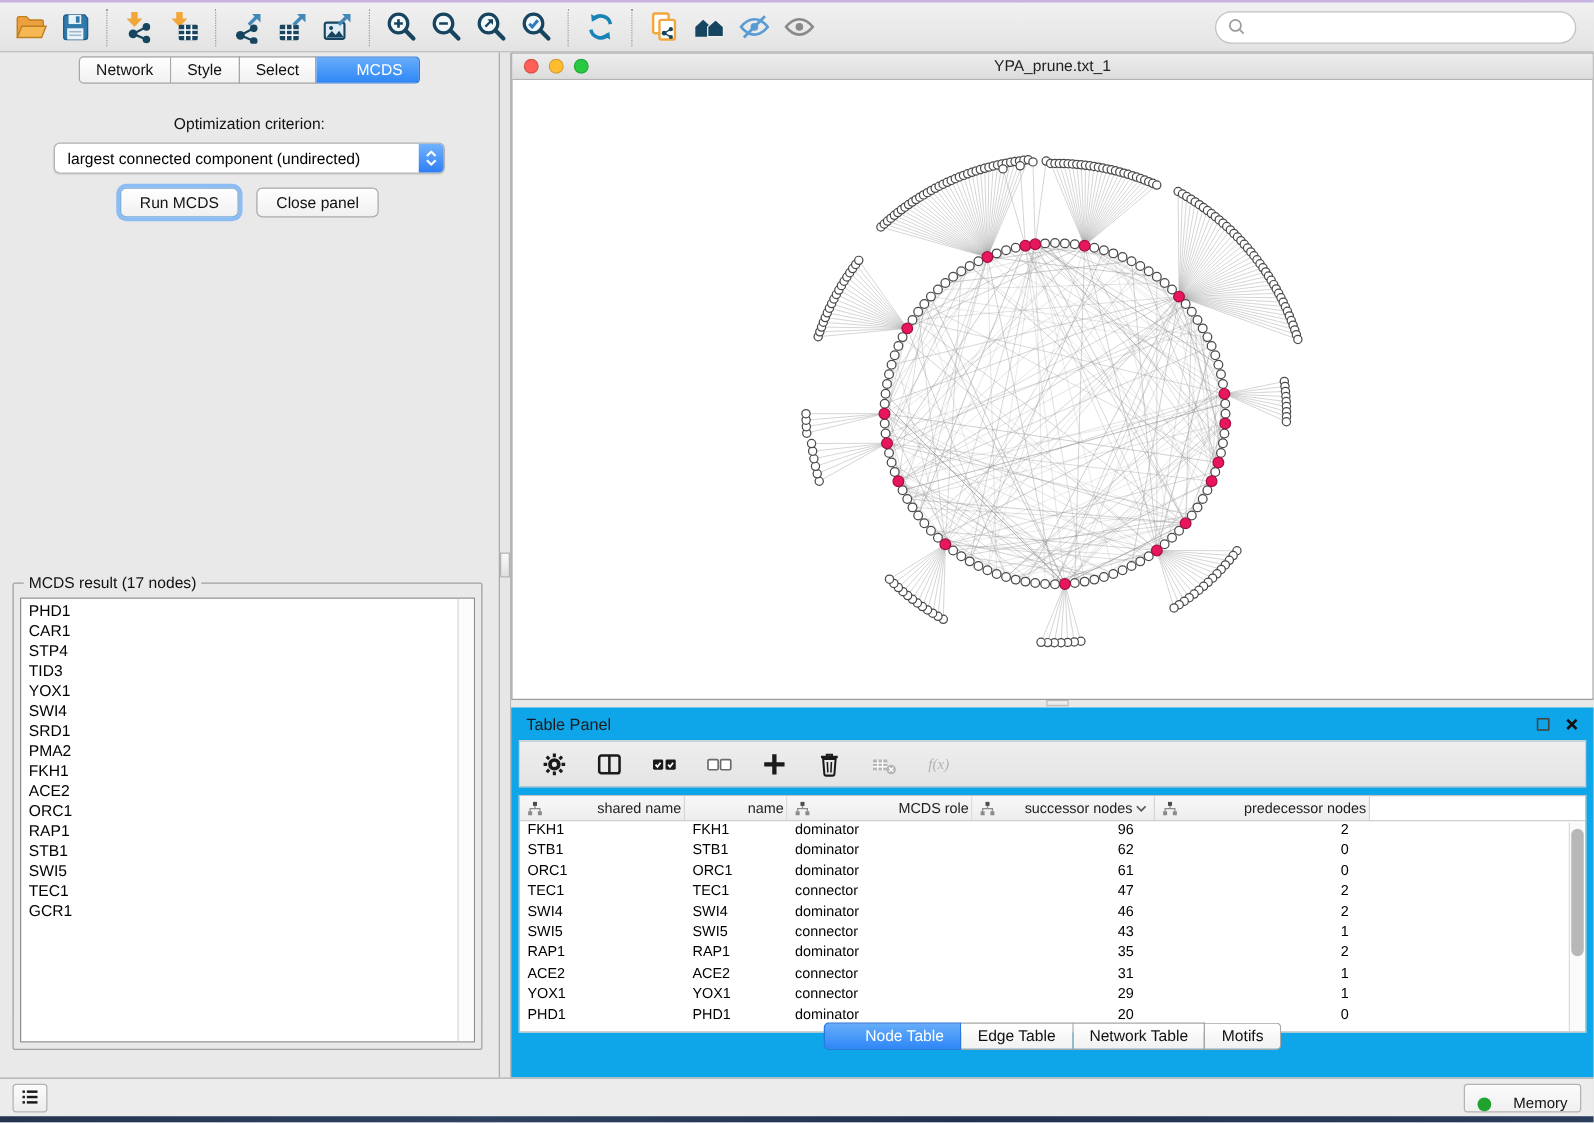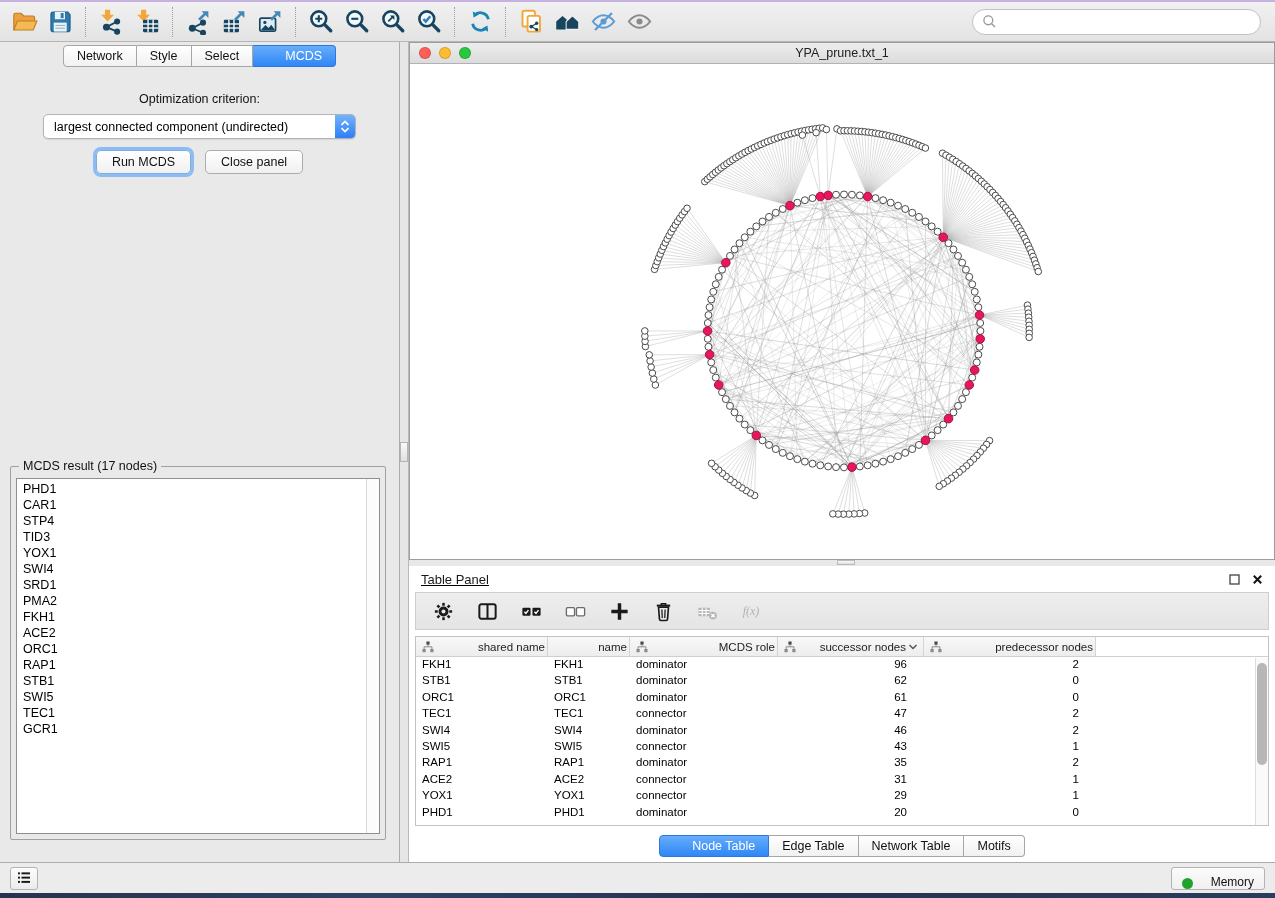--- a/index.html
+++ b/index.html
@@ -76,21 +76,21 @@
     background:#fff; border:1px solid #9d9d9d; }
   .net-titlebar { position:relative; height:21px; background:linear-gradient(#ededed,#dcdcdc);
     border-bottom:1px solid #b2b2b2; display:flex; align-items:center; justify-content:center;
     font-size:12.5px; color:#222; }
   .lights { position:absolute; left:9px; top:4px; display:flex; gap:8px; }
   .light { width:12px; height:12px; border-radius:50%; cursor:pointer; }
   .net-canvas { position:absolute; left:0; top:22px; right:0; bottom:0; }
   .net-canvas svg { width:100%; height:100%; display:block; }
 
   
-  .table-panel { position:absolute; left:409px; top:566px; width:866px; height:296px; background:#ffffff;text-decoration:underline; }
+  .table-panel { position:absolute; left:409px; top:566px; width:866px; height:296px; background:#0ea5e9; }
   .tp-toolbar { position:absolute; left:6px; right:6px; top:26px; height:38px;
     background:linear-gradient(#eee,#e4e4e4); border:1px solid #cfcfcf;
     display:flex; align-items:center; gap:10px; padding-left:10px; }
   .tpbtn { width:34px; height:32px; background:none; border:none; display:flex; align-items:center;
     justify-content:center; cursor:pointer; }
   .tpbtn svg { width:23px; height:23px; }
   .fx-label { font-family:"Liberation Serif", serif; font-style:italic; font-size:12px; color:#b2b2b2; }
 
   .tp-table-area { position:absolute; left:6px; right:6px; top:70px; bottom:36px;
     background:#fff; border:1px solid #c3c3c3; overflow:hidden; }
@@ -98,21 +98,21 @@
   .th { position:relative; display:flex; align-items:center; background:linear-gradient(#f8f8f8,#ededed);
     border-right:1px solid #d4d4d4; cursor:pointer; }
   .th .hicon { margin-left:6px; width:12px; height:12px; flex:0 0 auto; }
   .th .lbl { flex:1; text-align:right; padding:0 2px; white-space:nowrap; overflow:hidden; }
   .th .sort { width:10px; height:8px; margin-right:5px; flex:0 0 auto; }
   .tr { display:flex; height:16.4px; font-size:11.5px; color:#000; cursor:default; }
   .td { padding:1px 6px; white-space:nowrap; overflow:hidden; }
   .td.num { text-align:right; padding-right:17px; }
   .tscroll { position:absolute; top:21px; right:0; bottom:0; width:13px; background:#fafafa; border-left:1px solid #ddd; }
   .tscroll .thumb { position:absolute; top:5px; left:1px; width:10px; height:102px; background:#b7b7b7; border-radius:5px; cursor:pointer; }
-  .tp-tabs { position:absolute; left:0; right:0; bottom:5px; }
+  .tp-tabs { position:absolute; left:0; right:0; bottom:22px; }
 
   
   .statusbar { position:absolute; left:0; top:862px; width:1275px; height:31px; background:#ececec;
     border-top:1px solid #ababab; display:flex; align-items:center; padding:0 10px; }
   .list-btn { width:28px; height:23px; border:1px solid #b3b3b3; border-radius:3px;
     background:linear-gradient(#fcfcfc,#ececec); display:flex; align-items:center; justify-content:center; cursor:pointer; }
   .list-btn svg { width:18px; height:18px; }
   .memory-btn { margin-left:auto; height:23px; border:1px solid #b3b3b3; border-radius:3px;
     background:linear-gradient(#fbfbfb,#f0f0f0); display:flex; align-items:flex-end; gap:18px;
     padding:0 10px; font-size:12px; color:#111; cursor:pointer; }

